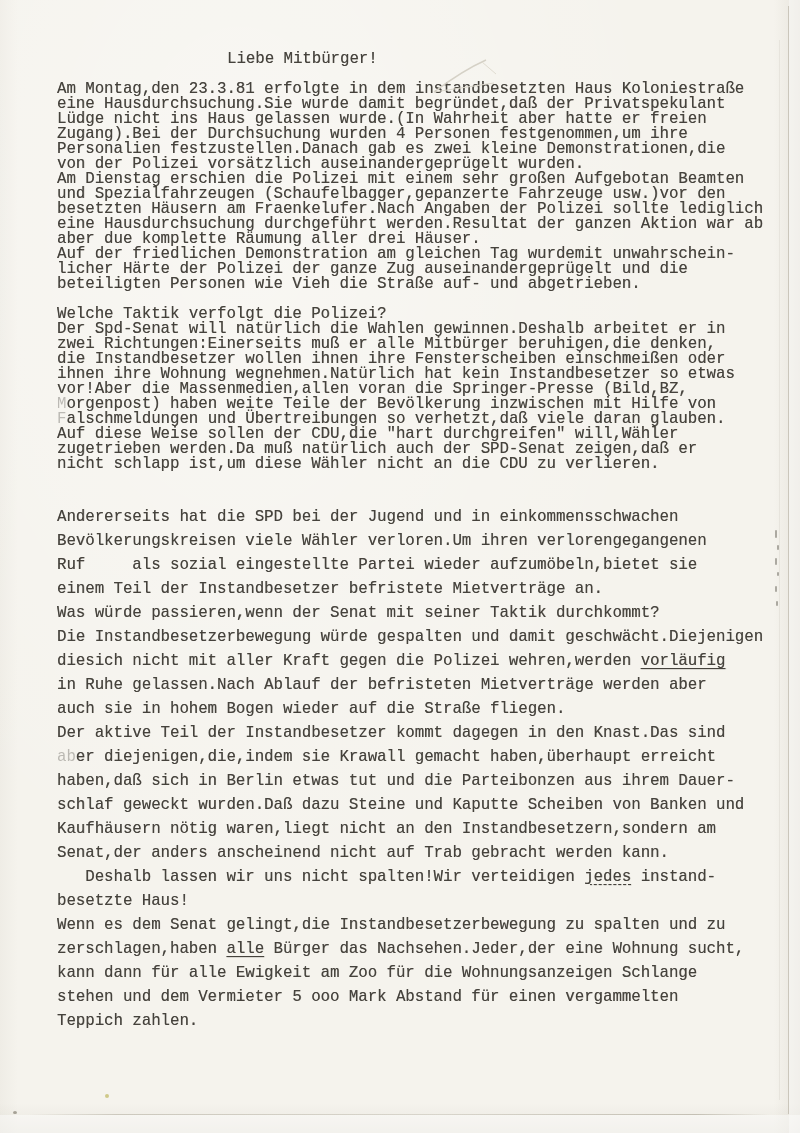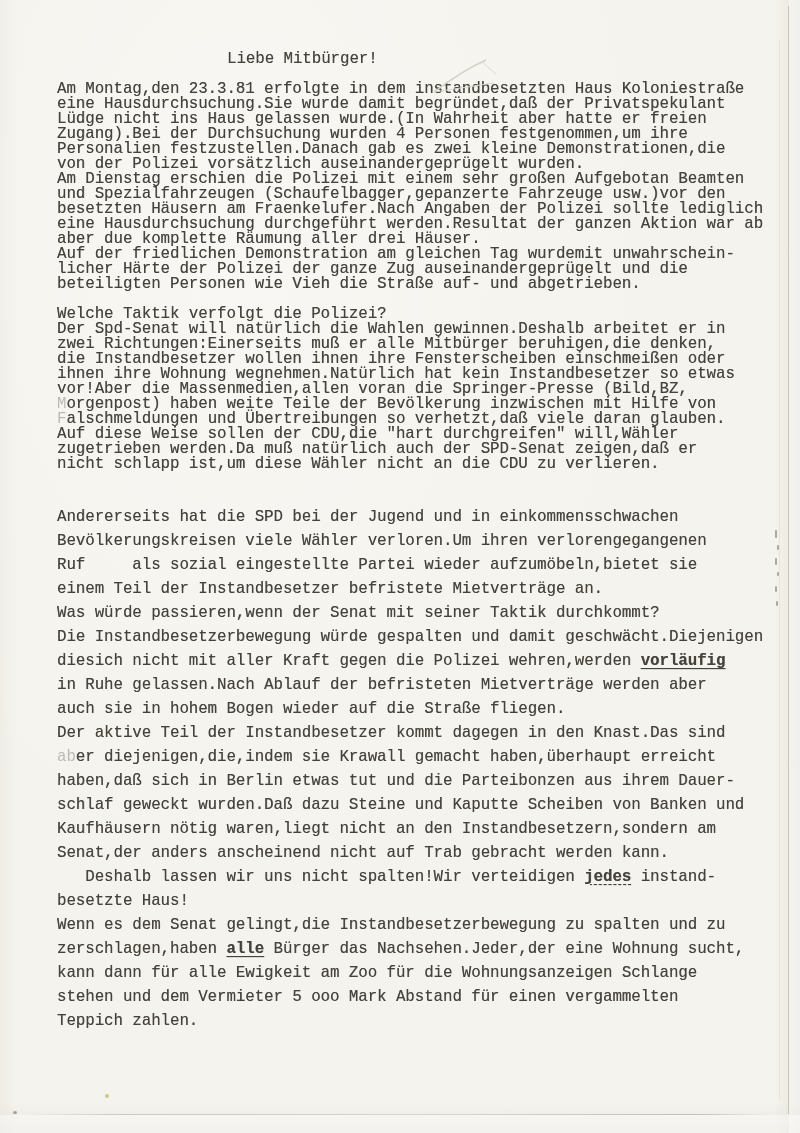--- a/index.html
+++ b/index.html
@@ -40,21 +40,20 @@
     white-space: pre;
     text-shadow: 0.3px 0.3px 0.6px rgba(69,66,60,0.55);
   }
   .block-a { top: 82px;  line-height: 15px; }
   .block-b { top: 505px; line-height: 24px; }
   .text-line { height: inherit; }
   .u {
     text-decoration: underline;
     text-underline-offset: 3px;
     text-decoration-thickness: 1.3px;
-    font-weight: bold;
   }
   .u.dash { text-decoration-style: dashed; }
   .f { opacity: 0.33; text-shadow: none; }
   
   .crease { position: absolute; left: 398px; top: 50px; pointer-events: none; }
   .edge-bottom {
     position: absolute; top: 1114px; left: 28px; width: 742px; height: 1px;
     background: linear-gradient(to right,
       rgba(160,154,138,0), rgba(160,154,138,0.45) 12%,
       rgba(160,154,138,0.30) 55%, rgba(160,154,138,0.55) 90%, rgba(160,154,138,0));

